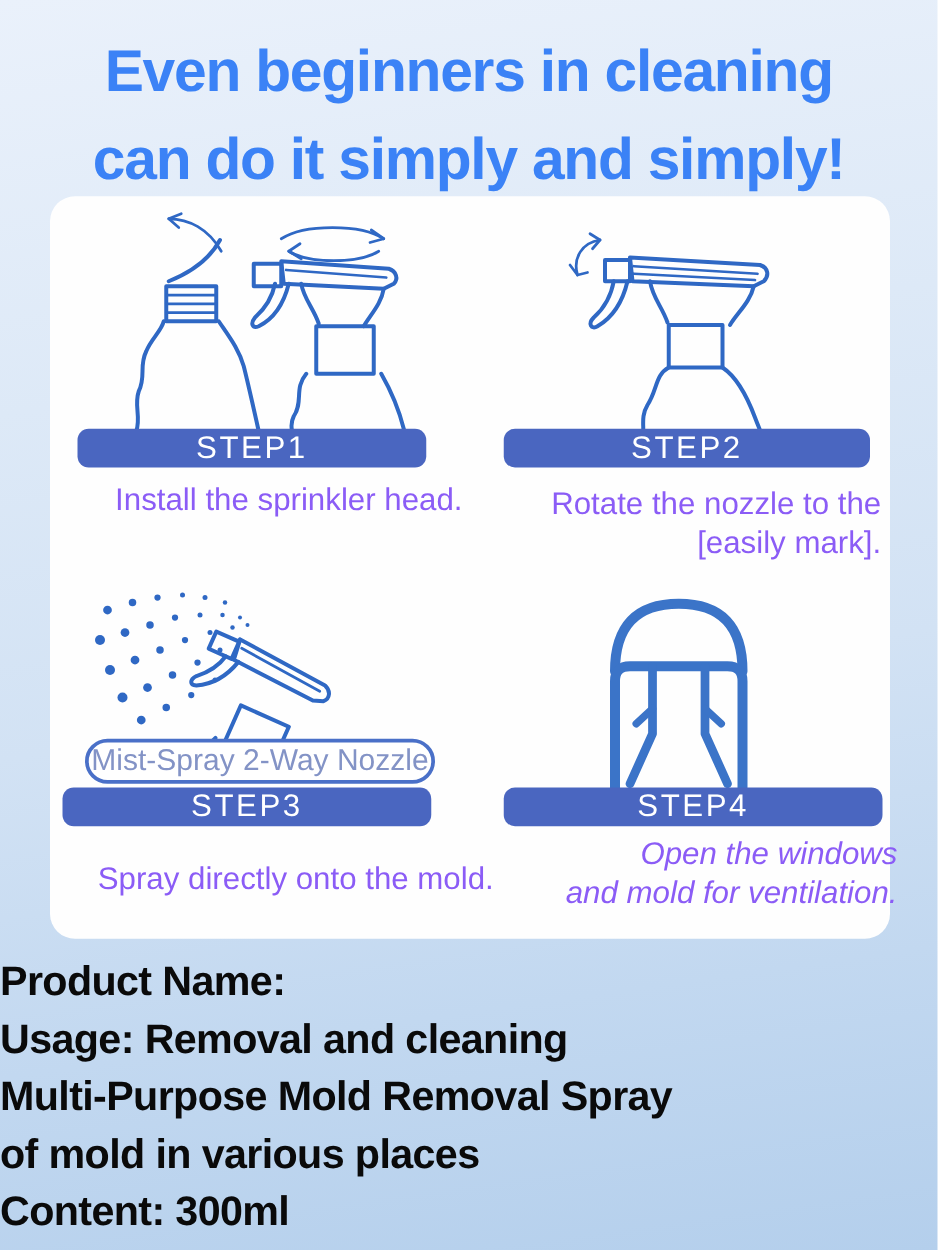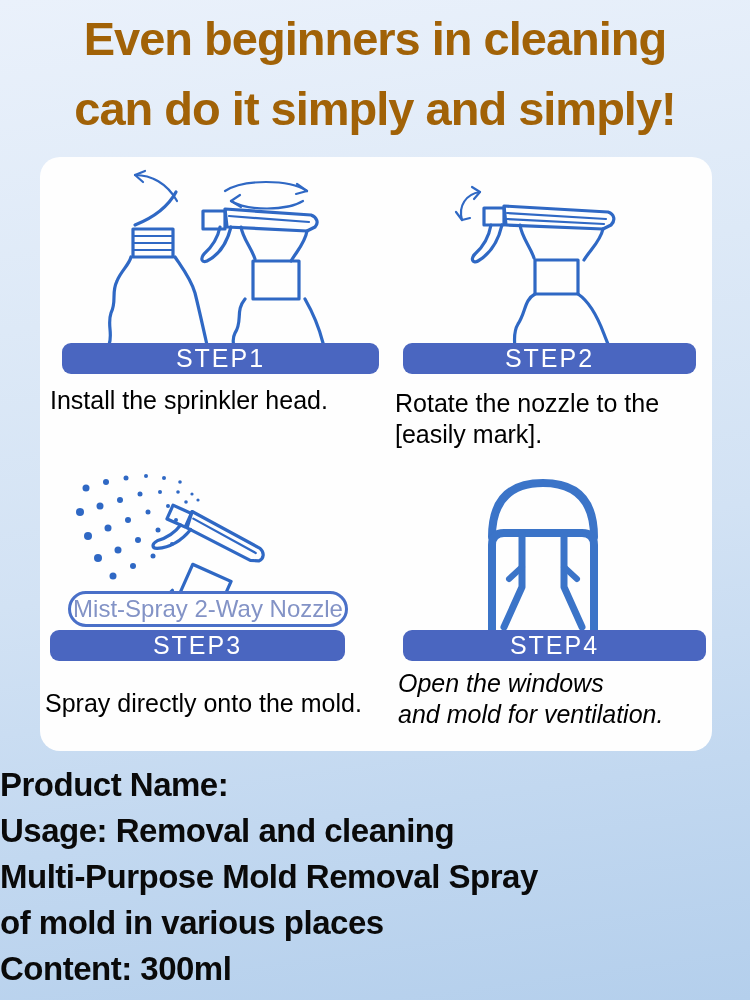--- a/index.html
+++ b/index.html
@@ -2,38 +2,38 @@
 <html><head>
 <meta charset="utf-8">
 <style>
   html,body{margin:0;padding:0;}
   body{
     width:750px;height:1000px;position:relative;overflow:hidden;
     background:linear-gradient(172deg,#eaf1fb 0%,#dde9f7 30%,#d2e2f4 55%,#c2d8f0 78%,#b4cfec 100%);
     font-family:"Liberation Sans",sans-serif;
   }
   .title{
-    position:absolute;top:4px;left:0;width:750px;text-align:center;
-    font-size:47px;font-weight:700;color:#a16207;line-height:70px;letter-spacing:-1px;
+    position:absolute;top:22px;left:0;width:750px;text-align:center;
+    font-size:47px;font-weight:700;color:#3b82f6;line-height:70px;letter-spacing:-1px;
   }
   .card{
     position:absolute;left:40px;top:157px;width:672px;height:594px;
     background:#fefefe;border-radius:20px;
   }
   .banner{
     position:absolute;height:31px;background:#4a66c0;border-radius:9px;
     color:#ffffff;font-size:25px;letter-spacing:2px;text-align:center;line-height:31px;
     font-weight:400;z-index:4;
   }
-  #banner1{left:22px;top:186px;width:317px;}
+  #banner1{left:22px;top:186px;width:279px;}
   #banner2{left:363px;top:186px;width:293px;}
   #banner3{left:10px;top:473px;width:295px;}
   #banner4{left:363px;top:473px;width:303px;}
   .caption{
-    position:absolute;text-align:left;font-size:25px;line-height:31px;color:#000000;z-index:4;
+    position:absolute;text-align:right;font-size:25px;line-height:31px;color:#8b5cf6;z-index:4;
   }
   #cap1{left:10px;top:228px;width:320px;}
   #cap2{left:355px;top:231px;width:310px;}
   #cap3{left:5px;top:531px;width:350px;}
   #cap4{left:358px;top:511px;width:320px;font-style:italic;}
   .pill{
     position:absolute;left:28px;top:434px;width:274px;height:30px;
     border:3px solid #4a70c8;border-radius:19px;background:#ffffff;
     color:#8393c6;font-size:24px;line-height:30px;text-align:center;z-index:5;
   }

